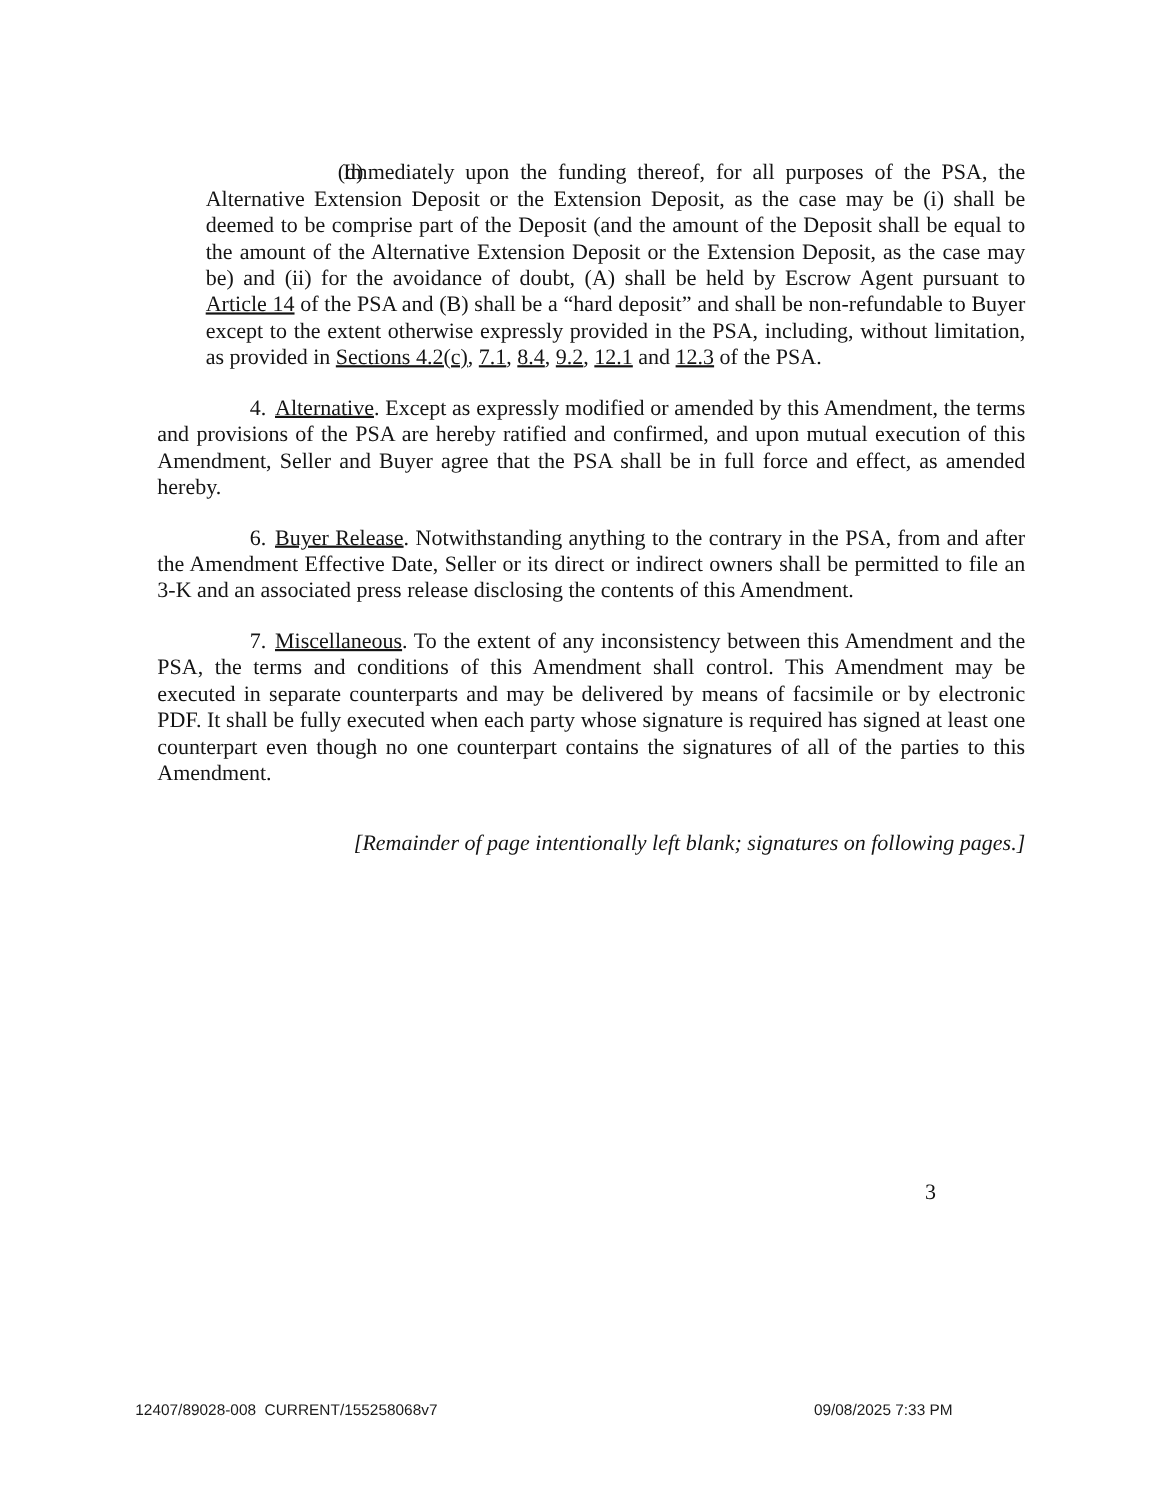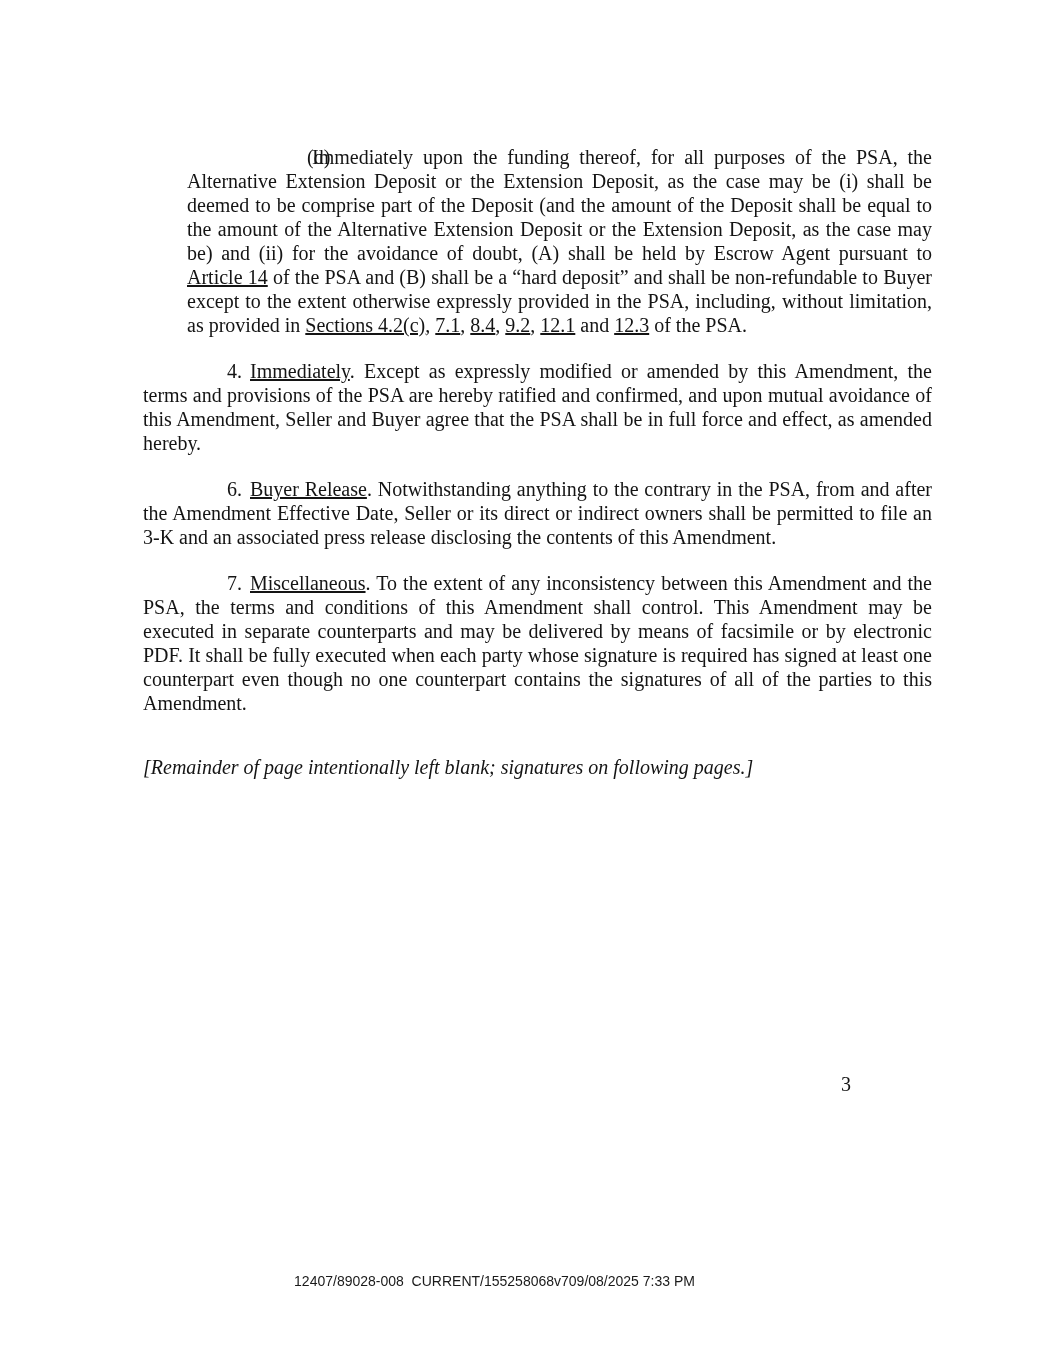--- a/index.html
+++ b/index.html
@@ -46,53 +46,53 @@
     width: 65px;
   }
   .u {
     text-decoration: underline;
     text-decoration-thickness: 1.5px;
   }
   .note {
     margin-top: 40px;
     font-size: 20px;
     line-height: 24px;
-    text-align: left;
+    text-align: right;
     font-style: italic;
   }
   .page-number {
     position: absolute;
     top: 1072px;
     right: 123px;
     font-size: 20px;
     line-height: 24px;
   }
   .footer {
     position: absolute;
     top: 1273px;
     left: 123px;
     right: 108px;
     display: flex;
-    justify-content: center;
+    justify-content: space-between;
     font-family: "Liberation Sans", sans-serif;
     font-size: 14px;
     line-height: 17px;
     white-space: pre;
     color: #1a1a1a;
   }
 </style>
 </head>
 <body>
 
 <div class="page">
 
   <div class="content">
 
     <div class="para indented"><span class="pnum">(d)</span><span>Immediately upon the funding thereof, for all purposes of the PSA, the Alternative Extension Deposit or the Extension Deposit, as the case may be (i) shall be deemed to be comprise part of the Deposit (and the amount of the Deposit shall be equal to the amount of the Alternative Extension Deposit or the Extension Deposit, as the case may be) and (ii) for the avoidance of doubt, (A) shall be held by Escrow Agent pursuant to </span><span class="u">Article 14</span><span> of the PSA and (B) shall be a “hard deposit” and shall be non-refundable to Buyer except to the extent otherwise expressly provided in the PSA, including, without limitation, as provided in </span><span class="u">Sections 4.2(c)</span><span>, </span><span class="u">7.1</span><span>, </span><span class="u">8.4</span><span>, </span><span class="u">9.2</span><span>, </span><span class="u">12.1</span><span> and </span><span class="u">12.3</span><span> of the PSA.</span></div>
-      <div class="para section"><span class="pnum">4.</span><span class="u">Immediately</span><span>.  Except as expressly modified or amended by this Amendment, the terms and provisions of the PSA are hereby ratified and confirmed, and upon mutual avoidance of this Amendment, Seller and Buyer agree that the PSA shall be in full force and effect, as amended hereby.</span></div>
+      <div class="para section"><span class="pnum">4.</span><span class="u">Alternative</span><span>.  Except as expressly modified or amended by this Amendment, the terms and provisions of the PSA are hereby ratified and confirmed, and upon mutual execution of this Amendment, Seller and Buyer agree that the PSA shall be in full force and effect, as amended hereby.</span></div>
       <div class="para section"><span class="pnum">6.</span><span class="u">Buyer Release</span><span>. Notwithstanding anything to the contrary in the PSA, from and after the Amendment Effective Date, Seller or its direct or indirect owners shall be permitted to file an 3-K and an associated press release disclosing the contents of this Amendment.</span></div>
       <div class="para section"><span class="pnum">7.</span><span class="u">Miscellaneous</span><span>.  To the extent of any inconsistency between this Amendment and the PSA, the terms and conditions of this Amendment shall control.  This Amendment may be executed in separate counterparts and may be delivered by means of facsimile or by electronic PDF.  It shall be fully executed when each party whose signature is required has signed at least one counterpart even though no one counterpart contains the signatures of all of the parties to this Amendment.</span></div>
       <div class="note">[Remainder of page intentionally left blank; signatures on following pages.]</div>
   </div>
 
   <div class="page-number">3</div>
 
   <div class="footer">
     <span>12407/89028-008  CURRENT/155258068v7</span>
     <span>09/08/2025 7:33 PM</span>

